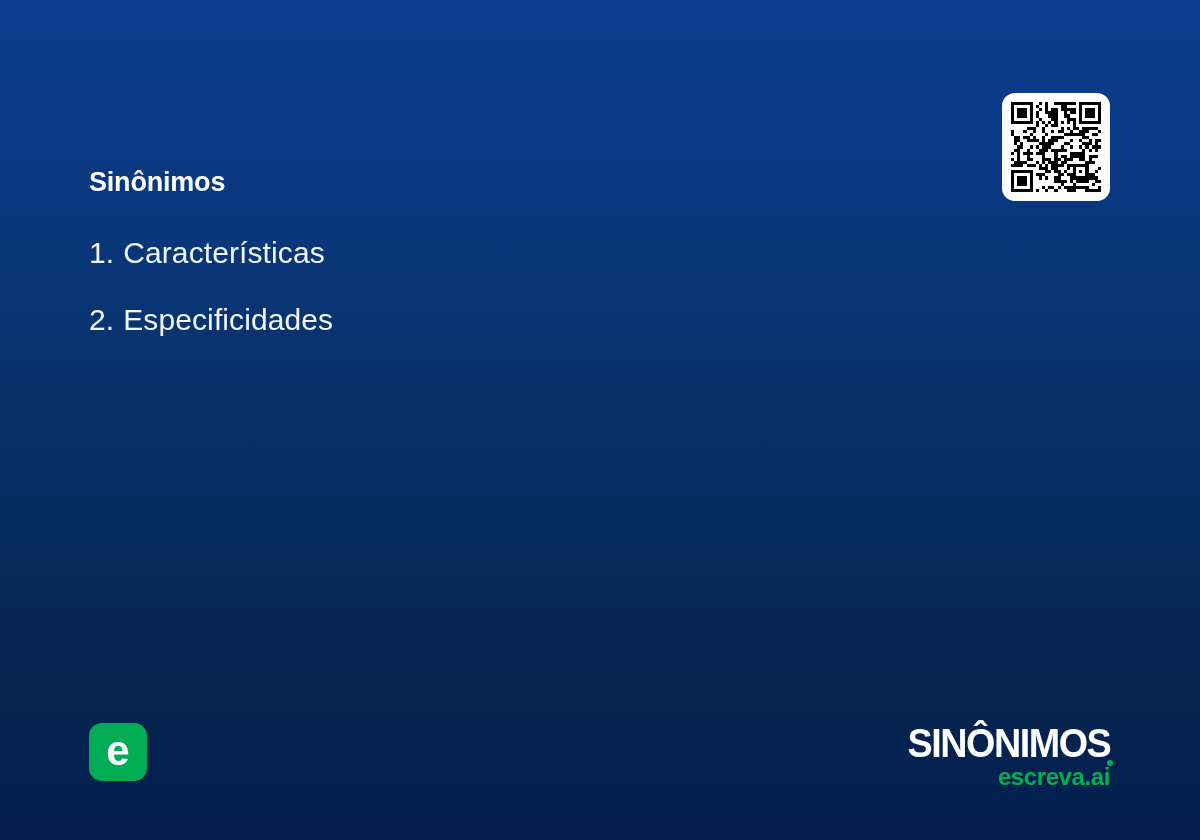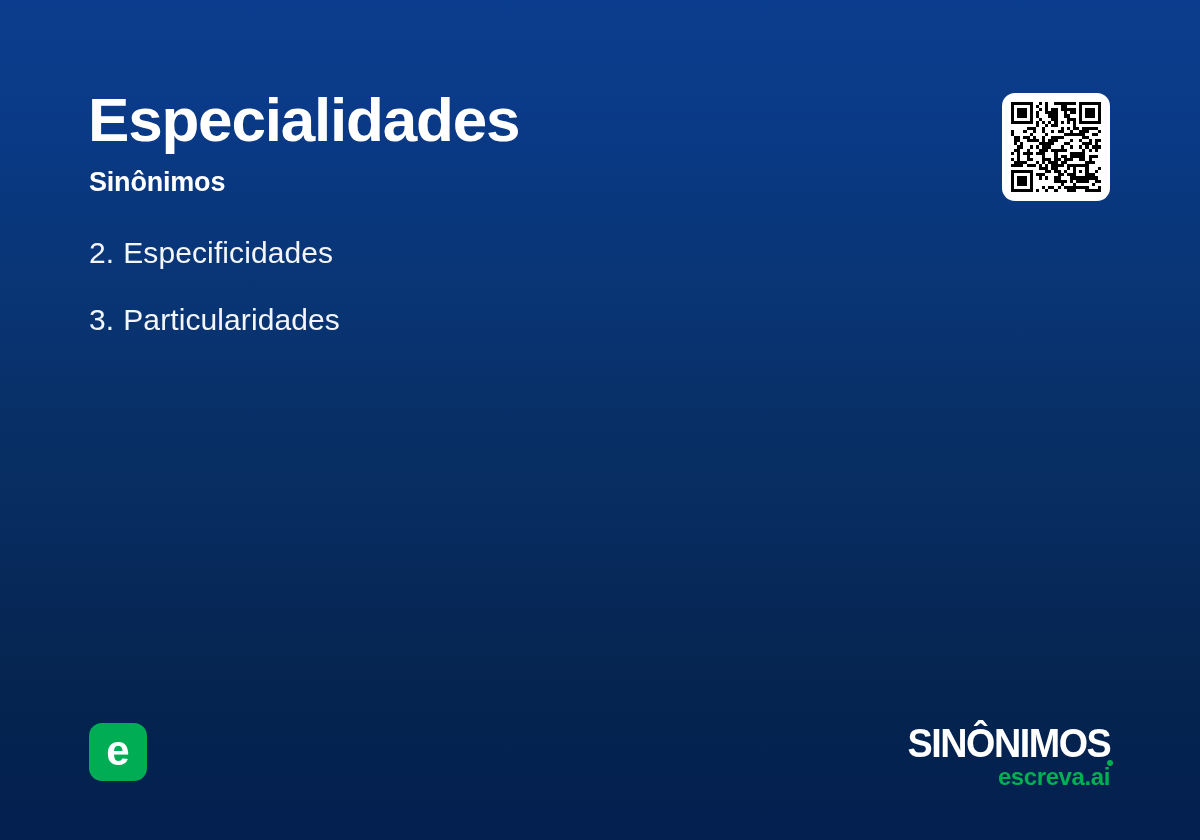--- a/index.html
+++ b/index.html
@@ -131,27 +131,26 @@
     letter-spacing:-0.4px;
     line-height:1.05;
     white-space:nowrap;
   }
 </style>
 </head>
 <body>
 
 <div id="card">
 
-  <h1 id="title">Especialidades</h1>
 
   <h2 id="subtitle">Sinônimos</h2>
 
   <ul id="synonym-list">
+      <li><span class="num">1.</span><span>Características</span></li>
       <li><span class="num">2.</span><span>Especificidades</span></li>
-      <li><span class="num">3.</span><span>Particularidades</span></li>
     </ul>
 
   <div id="qr-card">
     <svg id="qr-canvas" viewBox="0 0 29 29" shape-rendering="crispEdges">
       <rect width="29" height="29" fill="#ffffff"></rect>
       <g id="qr-modules" fill="#000000">
           <rect x="0" y="0" width="1" height="1"></rect>
           <rect x="1" y="0" width="1" height="1"></rect>
           <rect x="2" y="0" width="1" height="1"></rect>
           <rect x="3" y="0" width="1" height="1"></rect>

